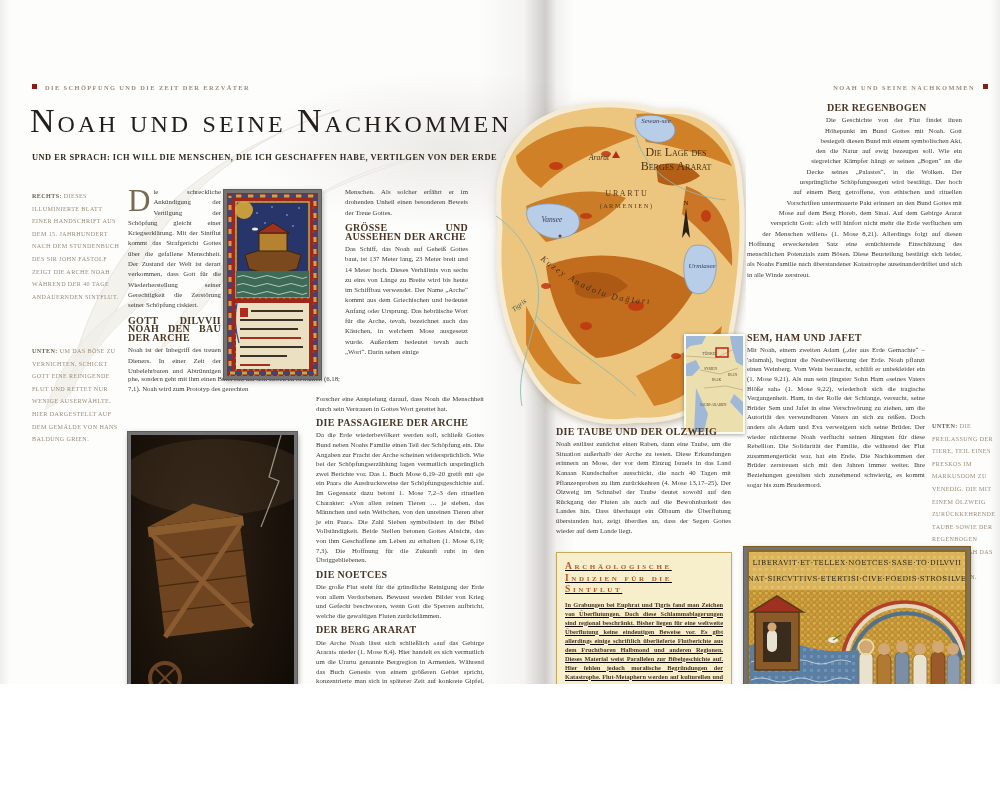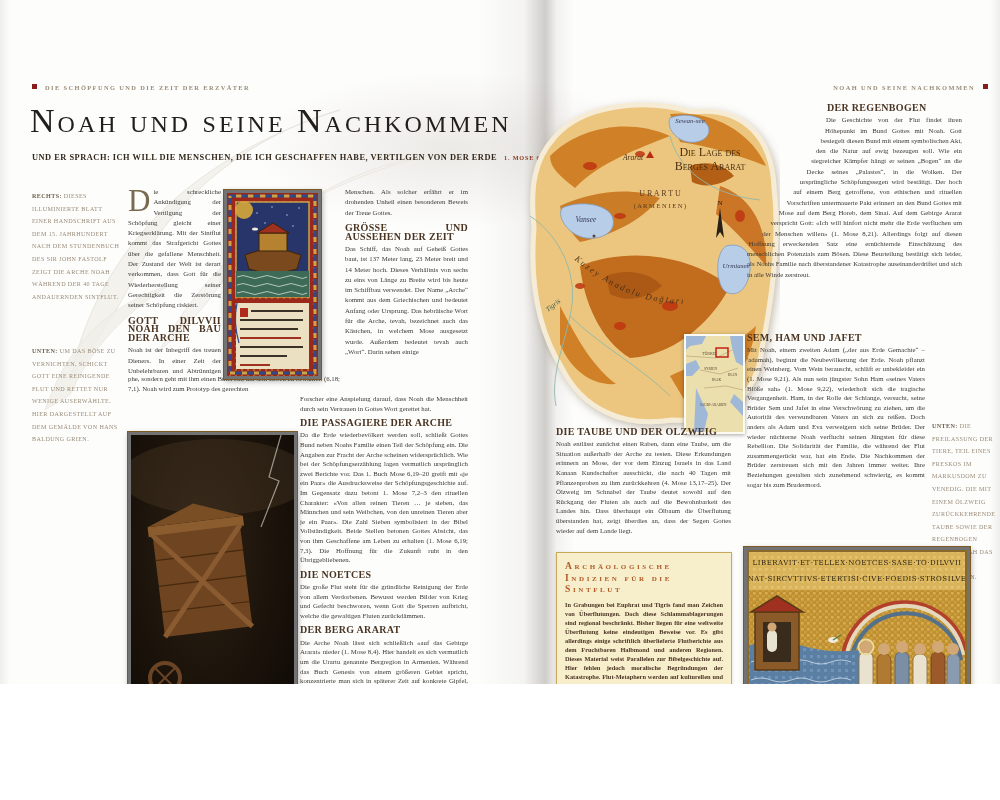--- a/index.html
+++ b/index.html
@@ -25,21 +25,21 @@
   
   .bodytext{font-size:6.8px;line-height:10.3px;text-align:justify;color:#3d3a35;}
   .bodytext p{margin:0;}
   .tight{line-height:9.6px;}
   .h6{font-size:10px;font-weight:bold;color:#4a3422;letter-spacing:.3px;line-height:8.8px;margin:6px 0 2.5px 0;}
   .h6.first{margin-top:0;}
   .dropcap{float:left;font-size:31px;line-height:25px;color:#7b6a52;margin:1px 3px 0 0;}
   
   .art{border:3px solid #737373;box-shadow:0 0 0 1px #7a5a20, 1px 2px 6px rgba(0,0,0,.35);overflow:hidden;background:#222;}
   
-  .infobox{background:#f7eecb;border:1px solid #c9a95c;box-shadow:0 1px 3px rgba(0,0,0,.15);padding:7px 8px 6px 8px;}
+  .infobox{background:#f7eecb;border:1px solid #c9a95c;box-shadow:0 1px 3px rgba(0,0,0,.15);padding:7px 8px 6px 8px;text-decoration:underline;}
   .infobox .bh{font-variant:small-caps;color:#b05a28;font-weight:bold;font-size:9.6px;letter-spacing:2.6px;line-height:11.5px;margin:0 0 5px 0;}
   .infobox .bt{font-size:6.35px;line-height:9px;font-weight:bold;color:#4a3424;text-align:justify;margin:0;}
   .pageno{font-size:7.5px;color:#97928a;}
   
   .mapspacer{float:left;width:80px;height:136px;
      shape-outside:polygon(0 0,80px 0,78px 22px,60px 62px,38px 96px,14px 126px,0 136px);}
   .smallcaps{font-variant:small-caps;}
 </style>
 </head>
 <body>
@@ -130,21 +130,21 @@
       <g fill="#a03020">
         <rect x="13" y="144" width="61" height="2"></rect>
         <rect x="13" y="171" width="30" height="2"></rect>
       </g>
       <path d="M10,110 q-4,20 2,40" stroke="#2e4a8a" stroke-width="1.2" fill="none"></path>
     </svg>
   </div>
 
   <div class="abs bodytext" style="left:345px;top:187px;width:123px;height:206px;overflow:hidden;">
     <p>Menschen. Als solcher erfährt er im drohenden Unheil einen besonderen Beweis der Treue Gottes.</p>
-    <div class="h6">GRÖSSE UND AUSSEHEN DER ZEIT</div>
+    <div class="h6">GRÖSSE UND AUSSEHEN DER ARCHE</div>
     <p>Das Schiff, das Noah auf Geheiß Gottes baut, ist 137 Meter lang, 23 Meter breit und 14 Meter hoch. Dieses Verhältnis von sechs zu eins von Länge zu Breite wird bis heute im Schiffbau verwendet. Der Name „Arche“ kommt aus dem Griechischen und bedeutet Anfang oder Ursprung. Das hebräische Wort für die Arche, tevah, bezeichnet auch das Kästchen, in welchem Mose ausgesetzt wurde. Außerdem bedeutet tevah auch „Wort“. Darin sehen einige</p>
   </div>
 
   <div class="abs art" style="left:128px;top:432px;width:163px;height:324px;">
     <svg width="163" height="324" viewBox="0 0 163 324">
       <defs>
         <radialGradient id="dark" cx="45%" cy="35%" r="85%">
           <stop offset="0%" stop-color="#2c2014"></stop>
             <stop offset="55%" stop-color="#1a120a"></stop>
             <stop offset="100%" stop-color="#0a0705"></stop>
@@ -184,38 +184,38 @@
         <ellipse cx="104" cy="300" rx="20" ry="9" fill="#d3ad8c" transform="rotate(-5 104 300)"></ellipse>
         <ellipse cx="143" cy="303" rx="13" ry="7" fill="#c29a78" transform="rotate(12 143 303)"></ellipse>
         <ellipse cx="70" cy="310" rx="16" ry="8" fill="#caa182" transform="rotate(-8 70 310)"></ellipse>
         <circle cx="52" cy="254" r="4" fill="#d8b494"></circle>
           <circle cx="108" cy="264" r="4" fill="#cfa884"></circle>
           <circle cx="30" cy="284" r="3.6" fill="#d8b494"></circle>
       </g>
     </svg>
   </div>
 
-  <div class="abs bodytext tight" style="left:300px;top:394px;width:168px;height:364px;overflow:hidden;">
+  <div class="abs bodytext tight" style="left:300px;top:394px;width:168px;height:364px;overflow:hidden;padding-left:16px;">
     <p>Forscher eine Anspielung darauf, dass Noah die Menschheit durch sein Vertrauen in Gottes Wort gerettet hat.</p>
     <div class="h6">DIE PASSAGIERE DER ARCHE</div>
     <p>Da die Erde wiederbevölkert werden soll, schließt Gottes Bund neben Noahs Familie einen Teil der Schöpfung ein. Die Angaben zur Fracht der Arche scheinen widersprüchlich. Wie bei der Schöpfungserzählung lagen vermutlich ursprünglich zwei Berichte vor. Das 1. Buch Mose 6,19–20 greift mit «je ein Paar» die Ausdrucksweise der Schöpfungsgeschichte auf. Im Gegensatz dazu betont 1. Mose 7,2–3 den rituellen Charakter: «Von allen reinen Tieren … je sieben, das Männchen und sein Weibchen, von den unreinen Tieren aber je ein Paar». Die Zahl Sieben symbolisiert in der Bibel Vollständigkeit. Beide Stellen betonen Gottes Absicht, das von ihm Geschaffene am Leben zu erhalten (1. Mose 6,19; 7,3). Die Hoffnung für die Zukunft ruht in den Übriggebliebenen.</p>
     <div class="h6">DIE NOETCES</div>
     <p>Die große Flut steht für die gründliche Reinigung der Erde von allem Verdorbenen. Bewusst werden Bilder von Krieg und Gefecht beschworen, wenn Gott die Sperren aufbricht, welche die gewaltigen Fluten zurückdämmen.</p>
     <div class="h6">DER BERG ARARAT</div>
     <p>Die Arche Noah lässt sich schließlich «auf das Gebirge Ararat» nieder (1. Mose 8,4). Hier handelt es sich vermutlich um die Urartu genannte Bergregion in Armenien. Während das Buch Genesis von einem größeren Gebiet spricht, konzentrierte man sich in späterer Zeit auf konkrete Gipfel, auf denen sich die Arche niedergelassen haben soll. Bevorzugt wird der Große Ararat in der Türkei genannt (5137 Meter). Andere mögliche Orte wären in Armenien, in der südlichen Türkei und sogar in den Judi-Bergen in Arabien zu suchen.</p>
   </div>
 
   <div class="abs pageno" style="left:30px;top:790px;">98</div>
 
   <div class="abs hdr" style="right:12px;top:84px;text-align:right;">
     <span>NOAH UND SEINE NACHKOMMEN</span>
     <span class="sq" style="margin-left:5px;"></span>
   </div>
 
-  <div class="abs" style="left:520px;top:96px;width:260px;height:338px;text-decoration:underline;">
+  <div class="abs" style="left:486px;top:96px;width:260px;height:338px;text-decoration:underline;">
     <svg width="260" height="338" viewBox="0 0 260 338">
       <defs>
         <filter id="msh" x="-15%" y="-15%" width="130%" height="130%">
           <feDropShadow dx="2" dy="3" stdDeviation="4" flood-color="#8a7a60" flood-opacity="0.5"></feDropShadow>
         </filter>
       </defs>
       <g filter="url(#msh)">
         <path d="M34,42 C62,8 124,2 172,16 C222,10 252,40 254,92 C260,142 252,202 242,252 C237,302 202,327 152,324 C102,332 62,312 42,272 C17,232 10,182 14,132 C10,92 14,64 34,42 Z" fill="#ecc67e" stroke="#f6ecd6" stroke-width="5"></path>
       </g>
       <g opacity="0.95">

